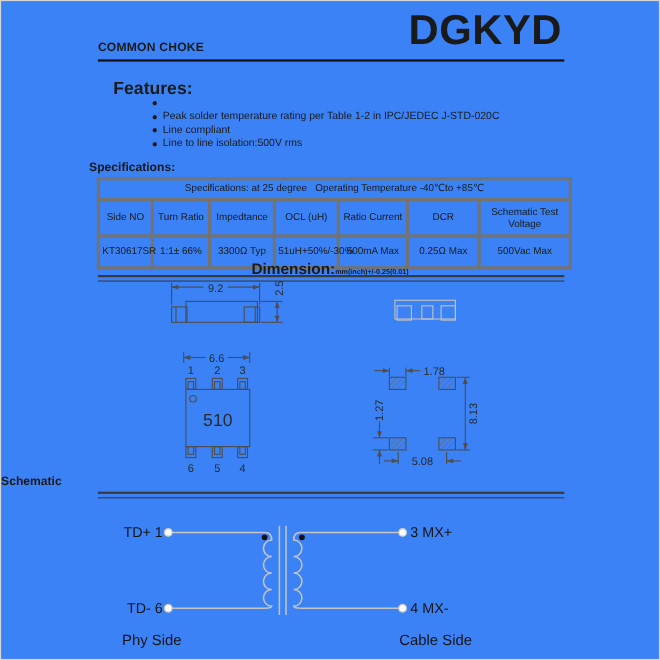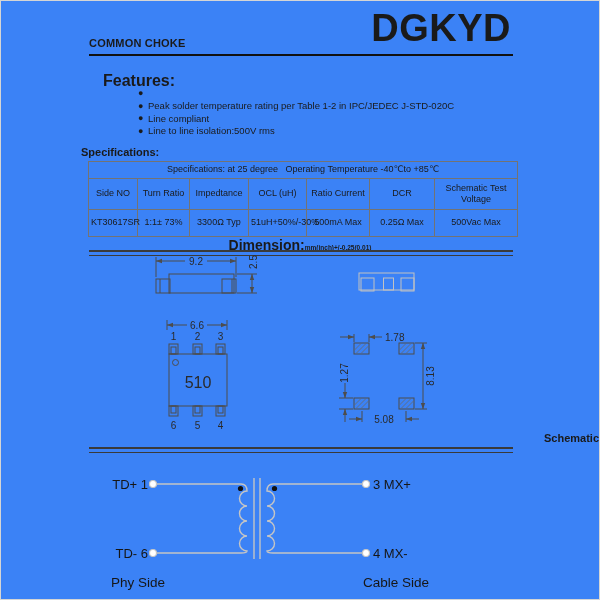--- a/index.html
+++ b/index.html
@@ -8,31 +8,31 @@
   .abs{position:absolute;}
   .doc-type{left:88px;top:36px;font-size:11px;font-weight:bold;letter-spacing:.2px;}
   .brand{right:88px;top:6px;font-size:38px;font-weight:700;letter-spacing:.5px;margin-left:12px;}
   .rule{left:88px;top:53px;width:424px;height:2px;background:#111;}
   .feat-title{left:102px;top:71px;font-size:16px;font-weight:bold;}
   .bullets{left:137px;top:86px;font-size:9.5px;}
   .bullets .b-row{height:12.5px;display:flex;align-items:center;}
   .bullets .dot{width:10px;font-size:9px;}
   .spec-title{left:80px;top:145px;font-size:11px;font-weight:bold;}
   table.spec{left:87px;top:160px;position:absolute;border-collapse:collapse;table-layout:fixed;width:429px;}
-  table.spec td,table.spec th{border:1px solid #737373;font-size:9px;font-weight:400;text-align:center;
+  table.spec td,table.spec th{border:3px solid #737373;font-size:9px;font-weight:400;text-align:center;
         padding:1px 2px;vertical-align:middle;line-height:1.25;}
   td.cond{white-space:pre;height:14px;}
   tr.colhead td{height:28px;}
   tr.datarow td{height:24px;margin-top:23px;}
   .dim-head{left:0;top:235px;width:100%;text-align:center;}
   .dim-head .t1{font-size:14px;font-weight:bold;}
   .dim-head .t2{font-size:6.5px;font-weight:bold;}
   .dbl{left:88px;width:424px;height:3px;border-top:2px solid #3a3a3a;border-bottom:1px solid #3a3a3a;}
   .dbl.d1{top:249px;} .dbl.d2{top:446px;}
-  .schem-head{left:0;top:431px;width:100%;text-align:right;font-size:11px;font-weight:bold;}
+  .schem-head{left:0;top:431px;width:100%;text-align:left;font-size:11px;font-weight:bold;}
   svg{position:absolute;overflow:visible;}
   svg text{font-family:"Liberation Sans","DejaVu Sans",sans-serif;fill:#2a2a2a;}
   .dk{stroke:#4d4d4d;stroke-width:1;fill:none;}
   .lt{stroke:#c2c2c2;stroke-width:1;fill:none;}
   .hatch{stroke:#6a6a6a;stroke-width:.8;fill:none;}
   .arr{fill:#4d4d4d;stroke:none;}
   .schl{stroke:#c5c5c5;stroke-width:1.4;fill:none;}
   .term{stroke:#c5c5c5;stroke-width:1.2;fill:#fff;}
   .dott{fill:#111;stroke:none;}
   .dimtxt{font-size:10px;}
@@ -88,21 +88,21 @@
       <td>Side NO</td>
       <td>Turn Ratio</td>
       <td>Impedtance</td>
       <td>OCL (uH)</td>
       <td>Ratio Current</td>
       <td>DCR</td>
       <td>Schematic Test Voltage</td>
     </tr>
     <tr class="datarow">
       <td>KT30617SR</td>
-      <td>1:1± 73%</td>
+      <td>1:1± 66%</td>
       <td>3300Ω Typ</td>
       <td>51uH+50%/-30%</td>
       <td>500mA Max</td>
       <td>0.25Ω Max</td>
       <td>500Vac Max</td>
     </tr>
   </tbody>
     </table>
 
   <div class="abs dim-head">

